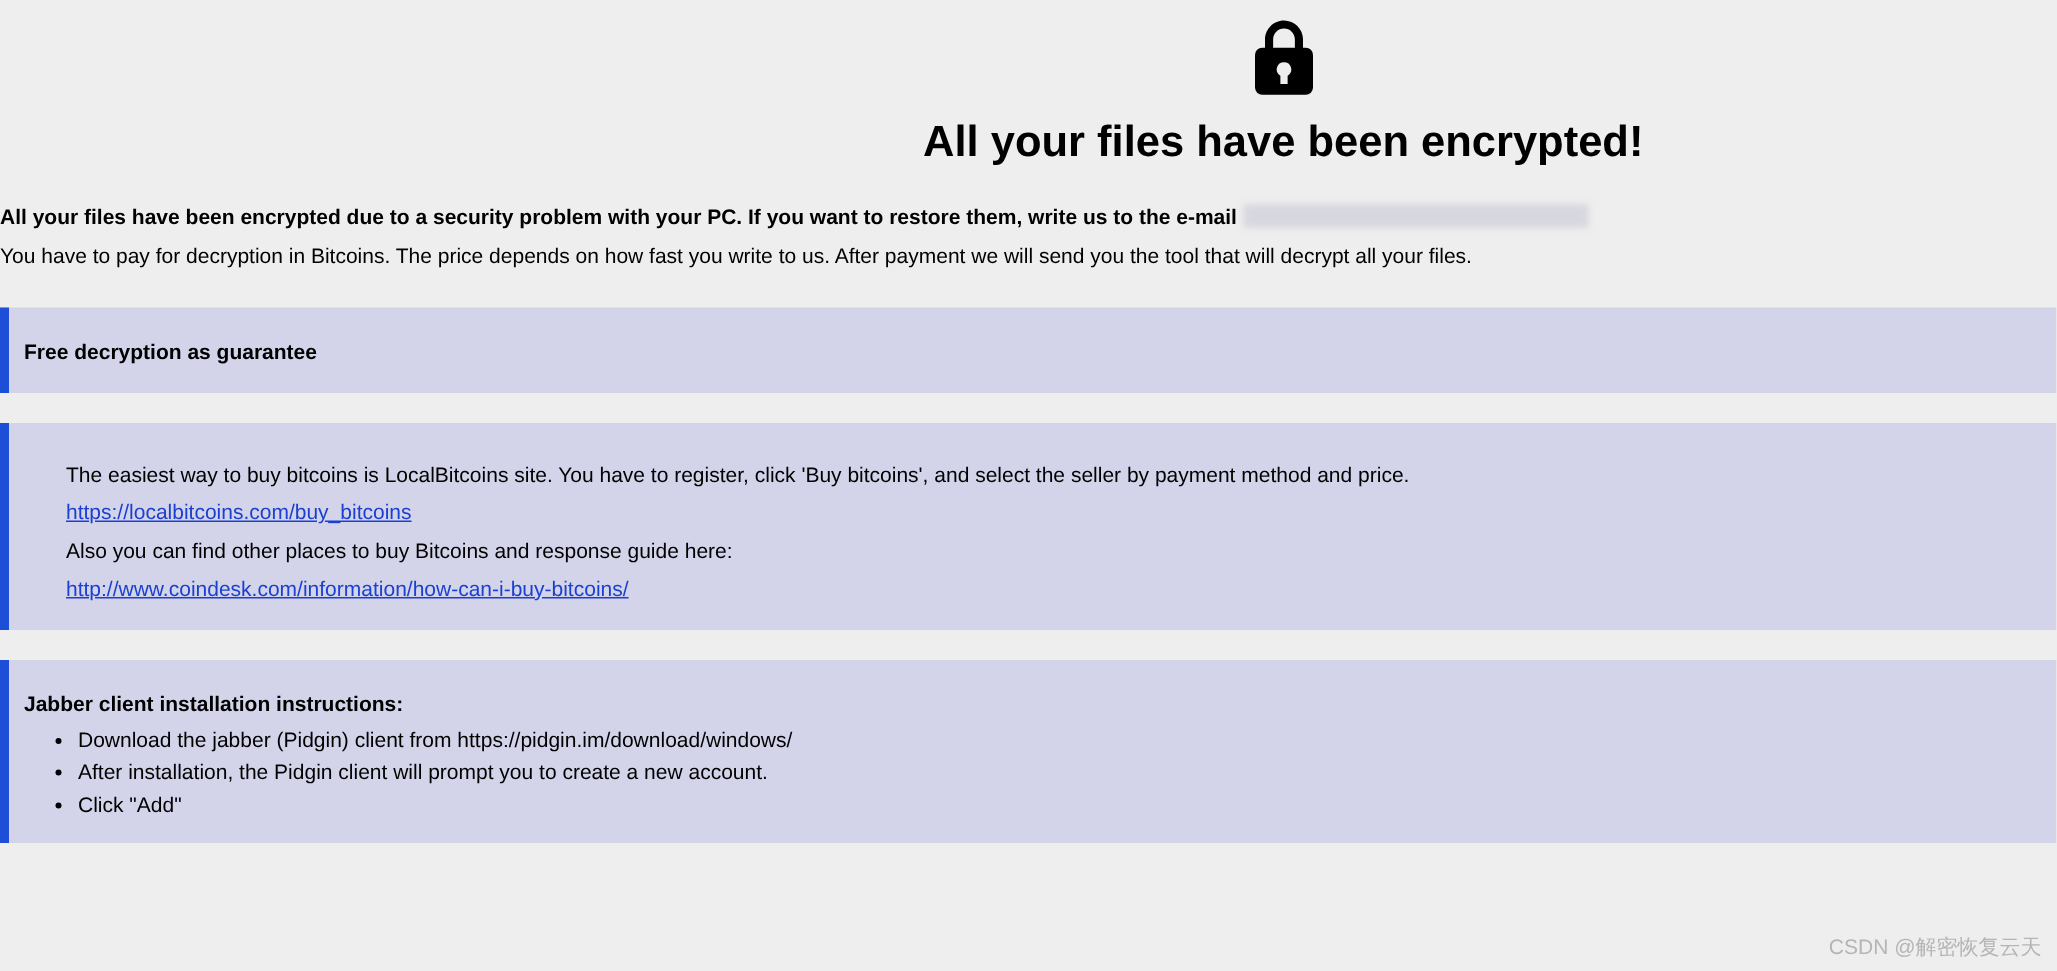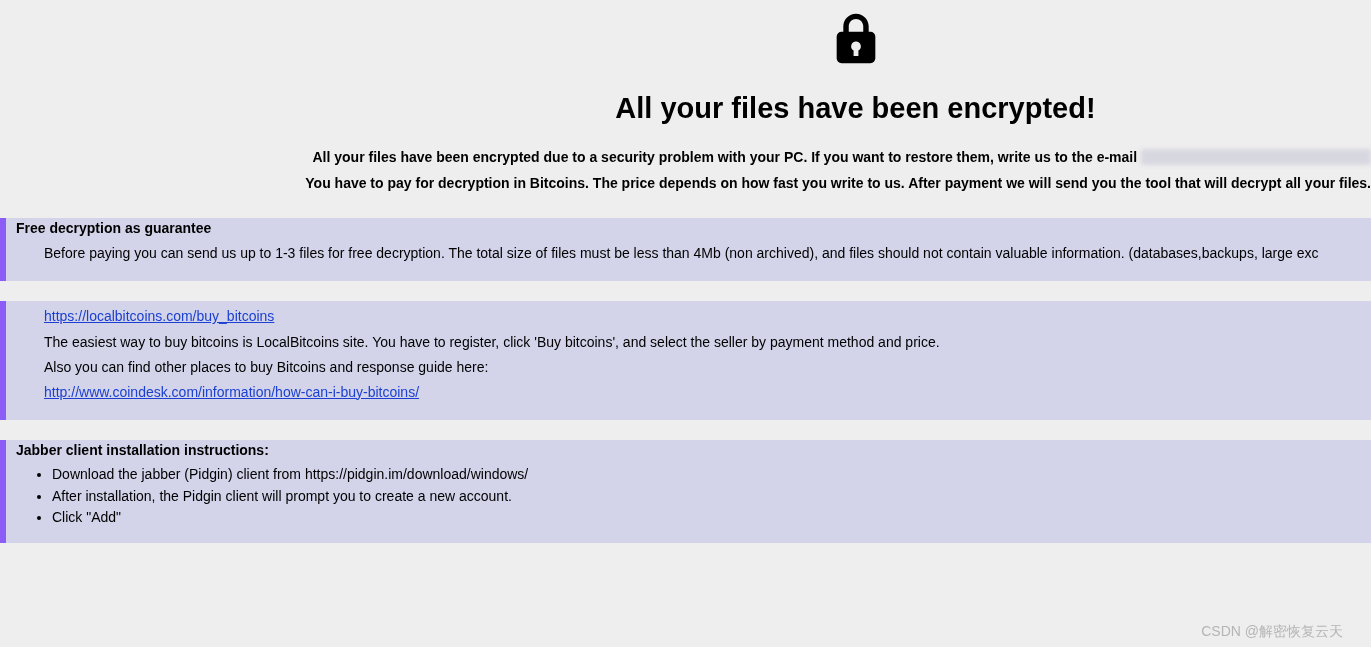--- a/index.html
+++ b/index.html
@@ -24,48 +24,47 @@
     padding-left: 340px;
   }
   .lock-icon svg {
     width: 58px;
     height: 58px;
     fill: #000;
   }
   .title {
     font-size: 29px;
     font-weight: 900;
-    margin: 21px 0 22px 0;
+    margin: 8px 0 22px 0;
     padding-left: 340px;
   }
   .intro {
     padding: 0 0 10px 0;
-    text-align: right;
   }
   .intro p {
     margin: 4px 0;
     line-height: 1.55;
   }
   .bold { font-weight: 700; }
-  .normal { font-weight: 700; }
+  .normal { font-weight: 400; }
   .redacted {
     display: inline-block;
     height: 16px;
     background: #d7d7e0;
     border-radius: 2px;
     filter: blur(2px);
     vertical-align: -3px;
   }
   .r1 { width: 230px; }
   .r2 { width: 130px; }
   .r3 { width: 170px; }
   .panel {
     background: #d3d4ea;
-    border-left: 6px solid #8b5cf6;
-    padding: 2px 16px 14px 10px;
+    border-left: 6px solid #1d4ed8;
+    padding: 21px 16px 14px 10px;
     margin: 10px 0 20px 0;
   }
   .panel-title {
     font-weight: 700;
     font-size: 14px;
     margin: 0 0 6px 0;
   }
   .panel-body {
     padding-left: 28px;
     line-height: 1.65;
@@ -78,21 +77,21 @@
   ul.bullets {
     margin: 4px 0 0 0;
     padding-left: 36px;
   }
   ul.bullets li {
     margin: 0 0;
     line-height: 1.55;
   }
   .watermark {
     position: fixed;
-    right: 28px;
+    right: 10px;
     bottom: 6px;
     color: rgba(150,150,150,0.65);
     font-size: 14px;
     font-family: Arial, sans-serif;
     pointer-events: none;
   }
 </style>
 </head>
 <body>
 
@@ -110,29 +109,26 @@
 <div class="intro">
   <p class="bold">
     <span>All your files have been encrypted due to a security problem with your PC. If you want to restore them, write us to the e-mail </span>
     <span class="redacted r1"></span>
   </p>
   <p class="normal">You have to pay for decryption in Bitcoins. The price depends on how fast you write to us. After payment we will send you the tool that will decrypt all your files.</p>
 </div>
 
 <div class="panel">
   <p class="panel-title">Free decryption as guarantee</p>
-  <div class="panel-body">
-    <p>Before paying you can send us up to 1-3 files for free decryption. The total size of files must be less than 4Mb (non archived), and files should not contain valuable information. (databases,backups, large exc</p>
-  </div>
 </div>
 
 <div class="panel">
   <div class="panel-body">
+    <p>The easiest way to buy bitcoins is LocalBitcoins site. You have to register, click 'Buy bitcoins', and select the seller by payment method and price.</p>
     <p><a class="link" href="#">https://localbitcoins.com/buy_bitcoins</a></p>
-    <p>The easiest way to buy bitcoins is LocalBitcoins site. You have to register, click 'Buy bitcoins', and select the seller by payment method and price.</p>
     <p>Also you can find other places to buy Bitcoins and response guide here:</p>
     <p><a class="link" href="#">http://www.coindesk.com/information/how-can-i-buy-bitcoins/</a></p>
   </div>
 </div>
 
 <div class="panel">
   <p class="panel-title">Jabber client installation instructions:</p>
   <ul class="bullets">
     <li>Download the jabber (Pidgin) client from https://pidgin.im/download/windows/</li>
     <li>After installation, the Pidgin client will prompt you to create a new account.</li>

